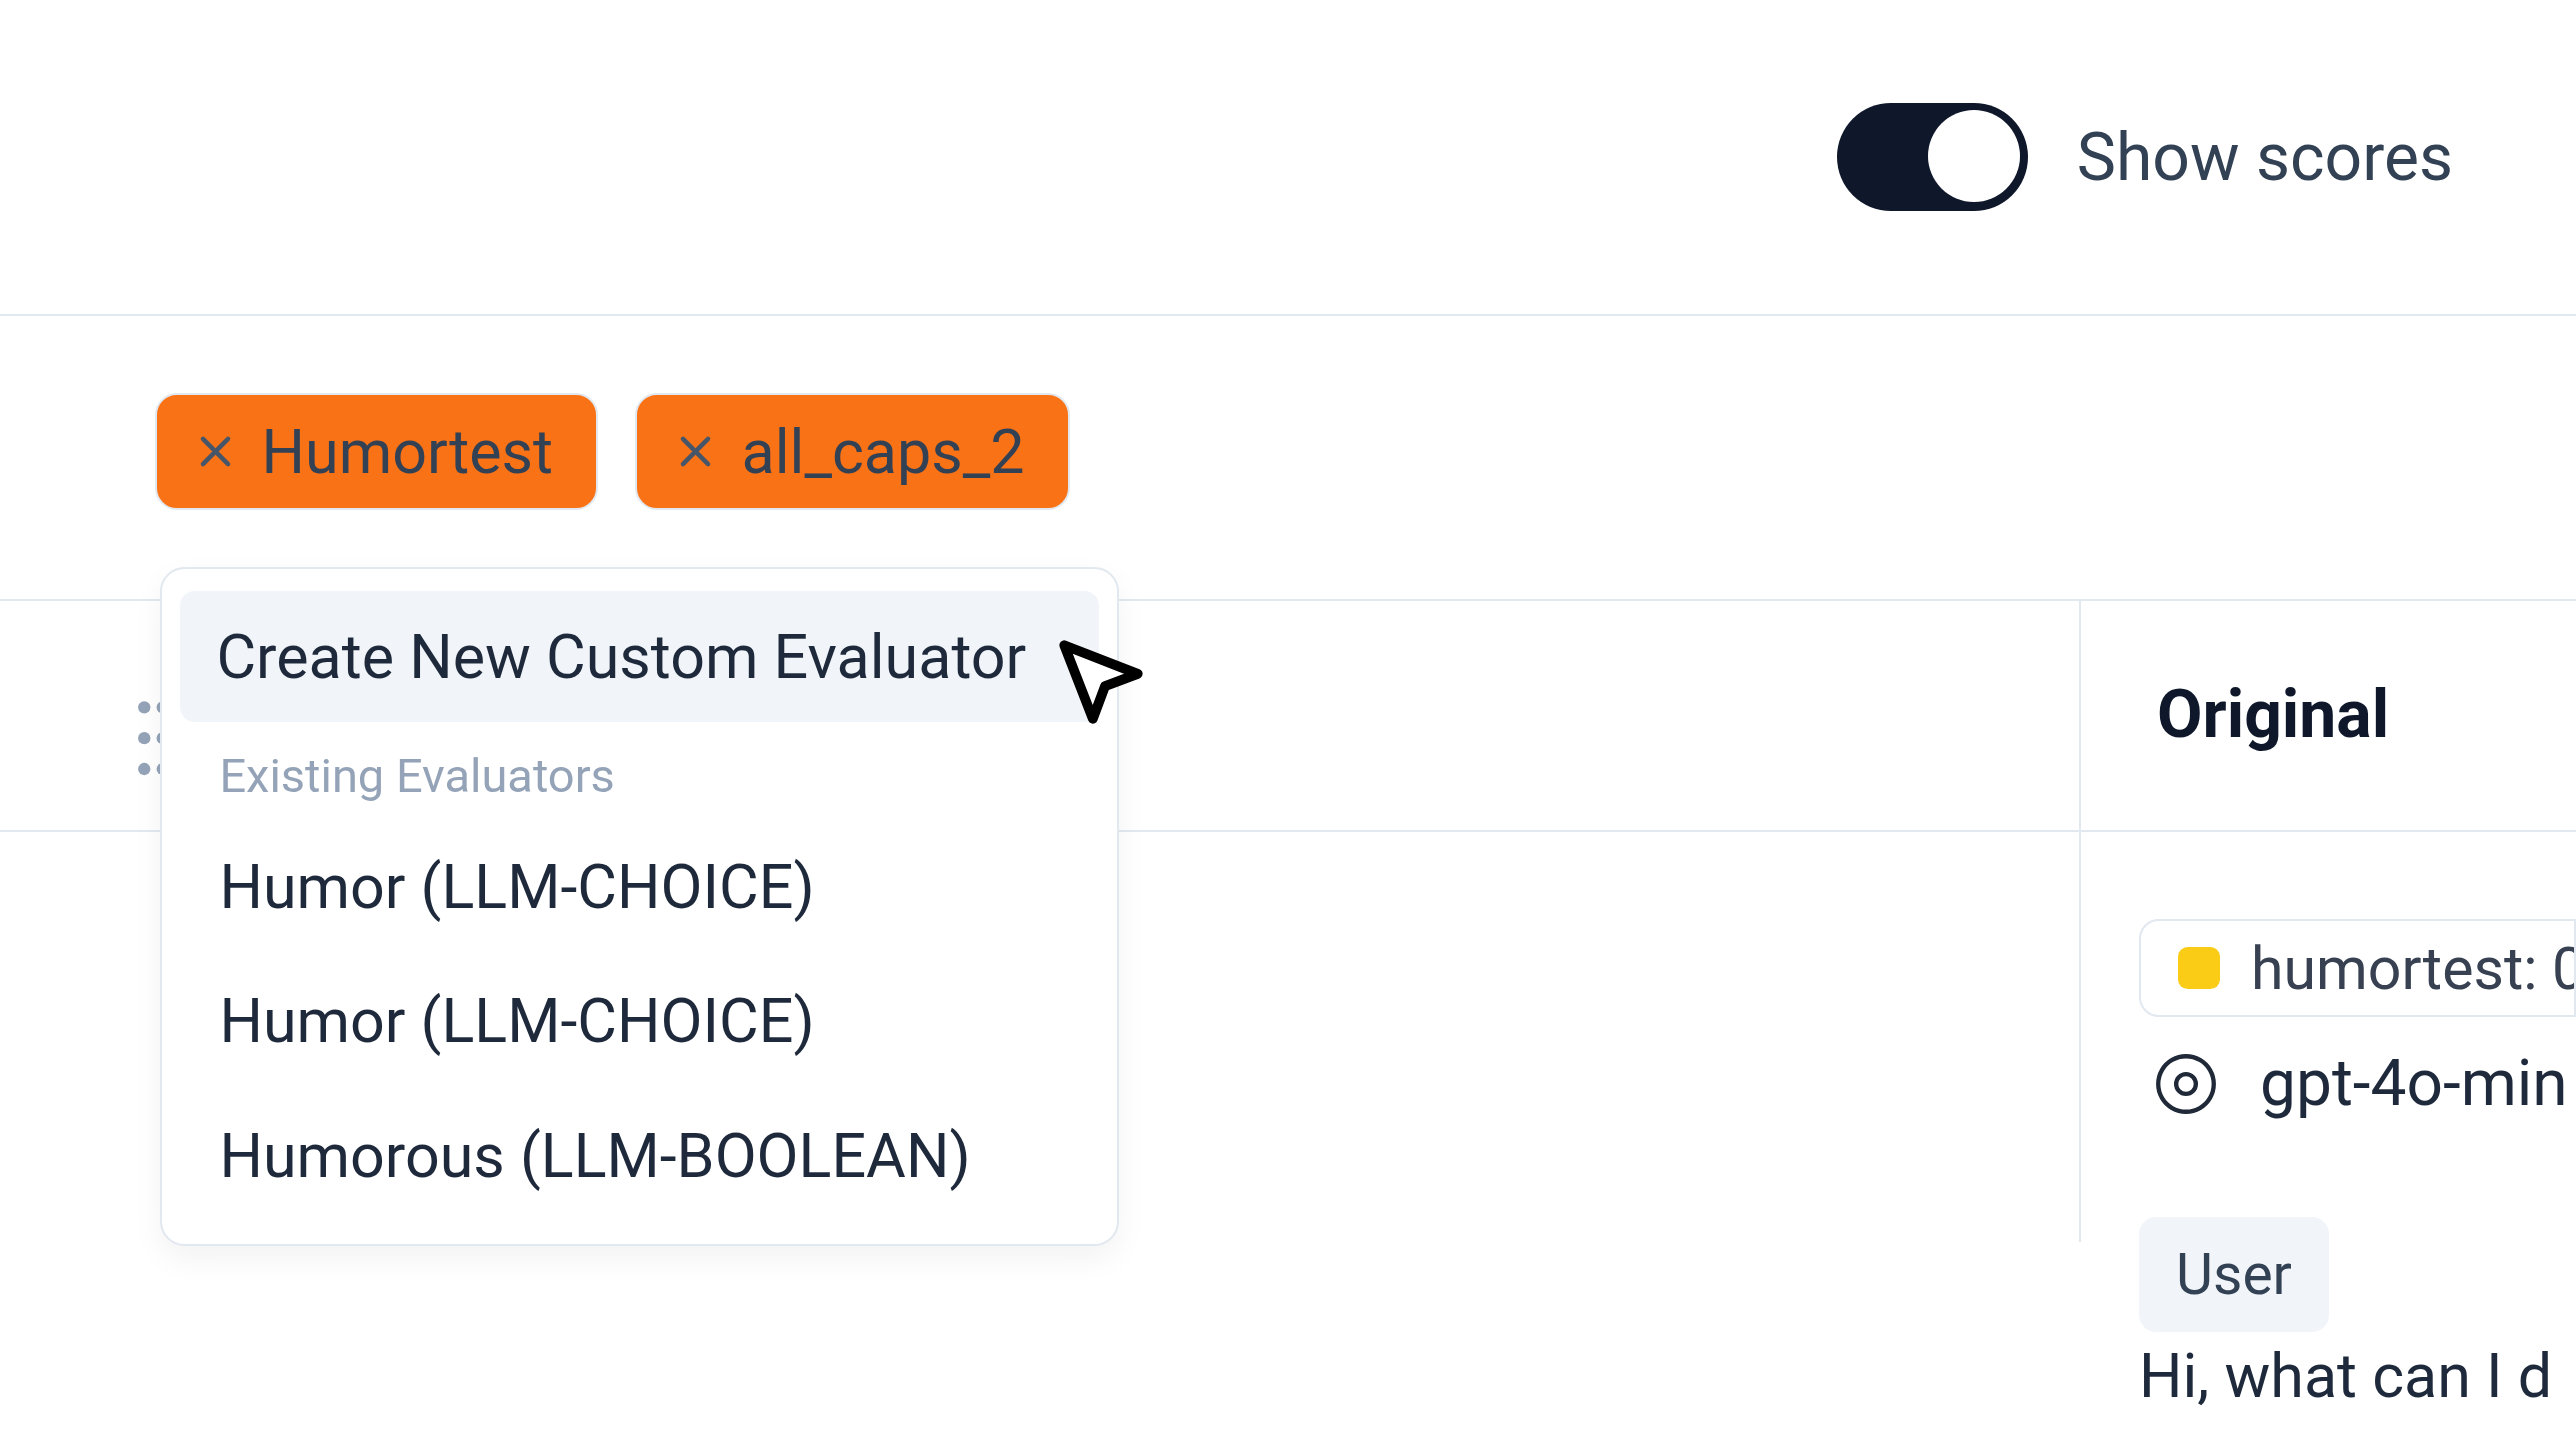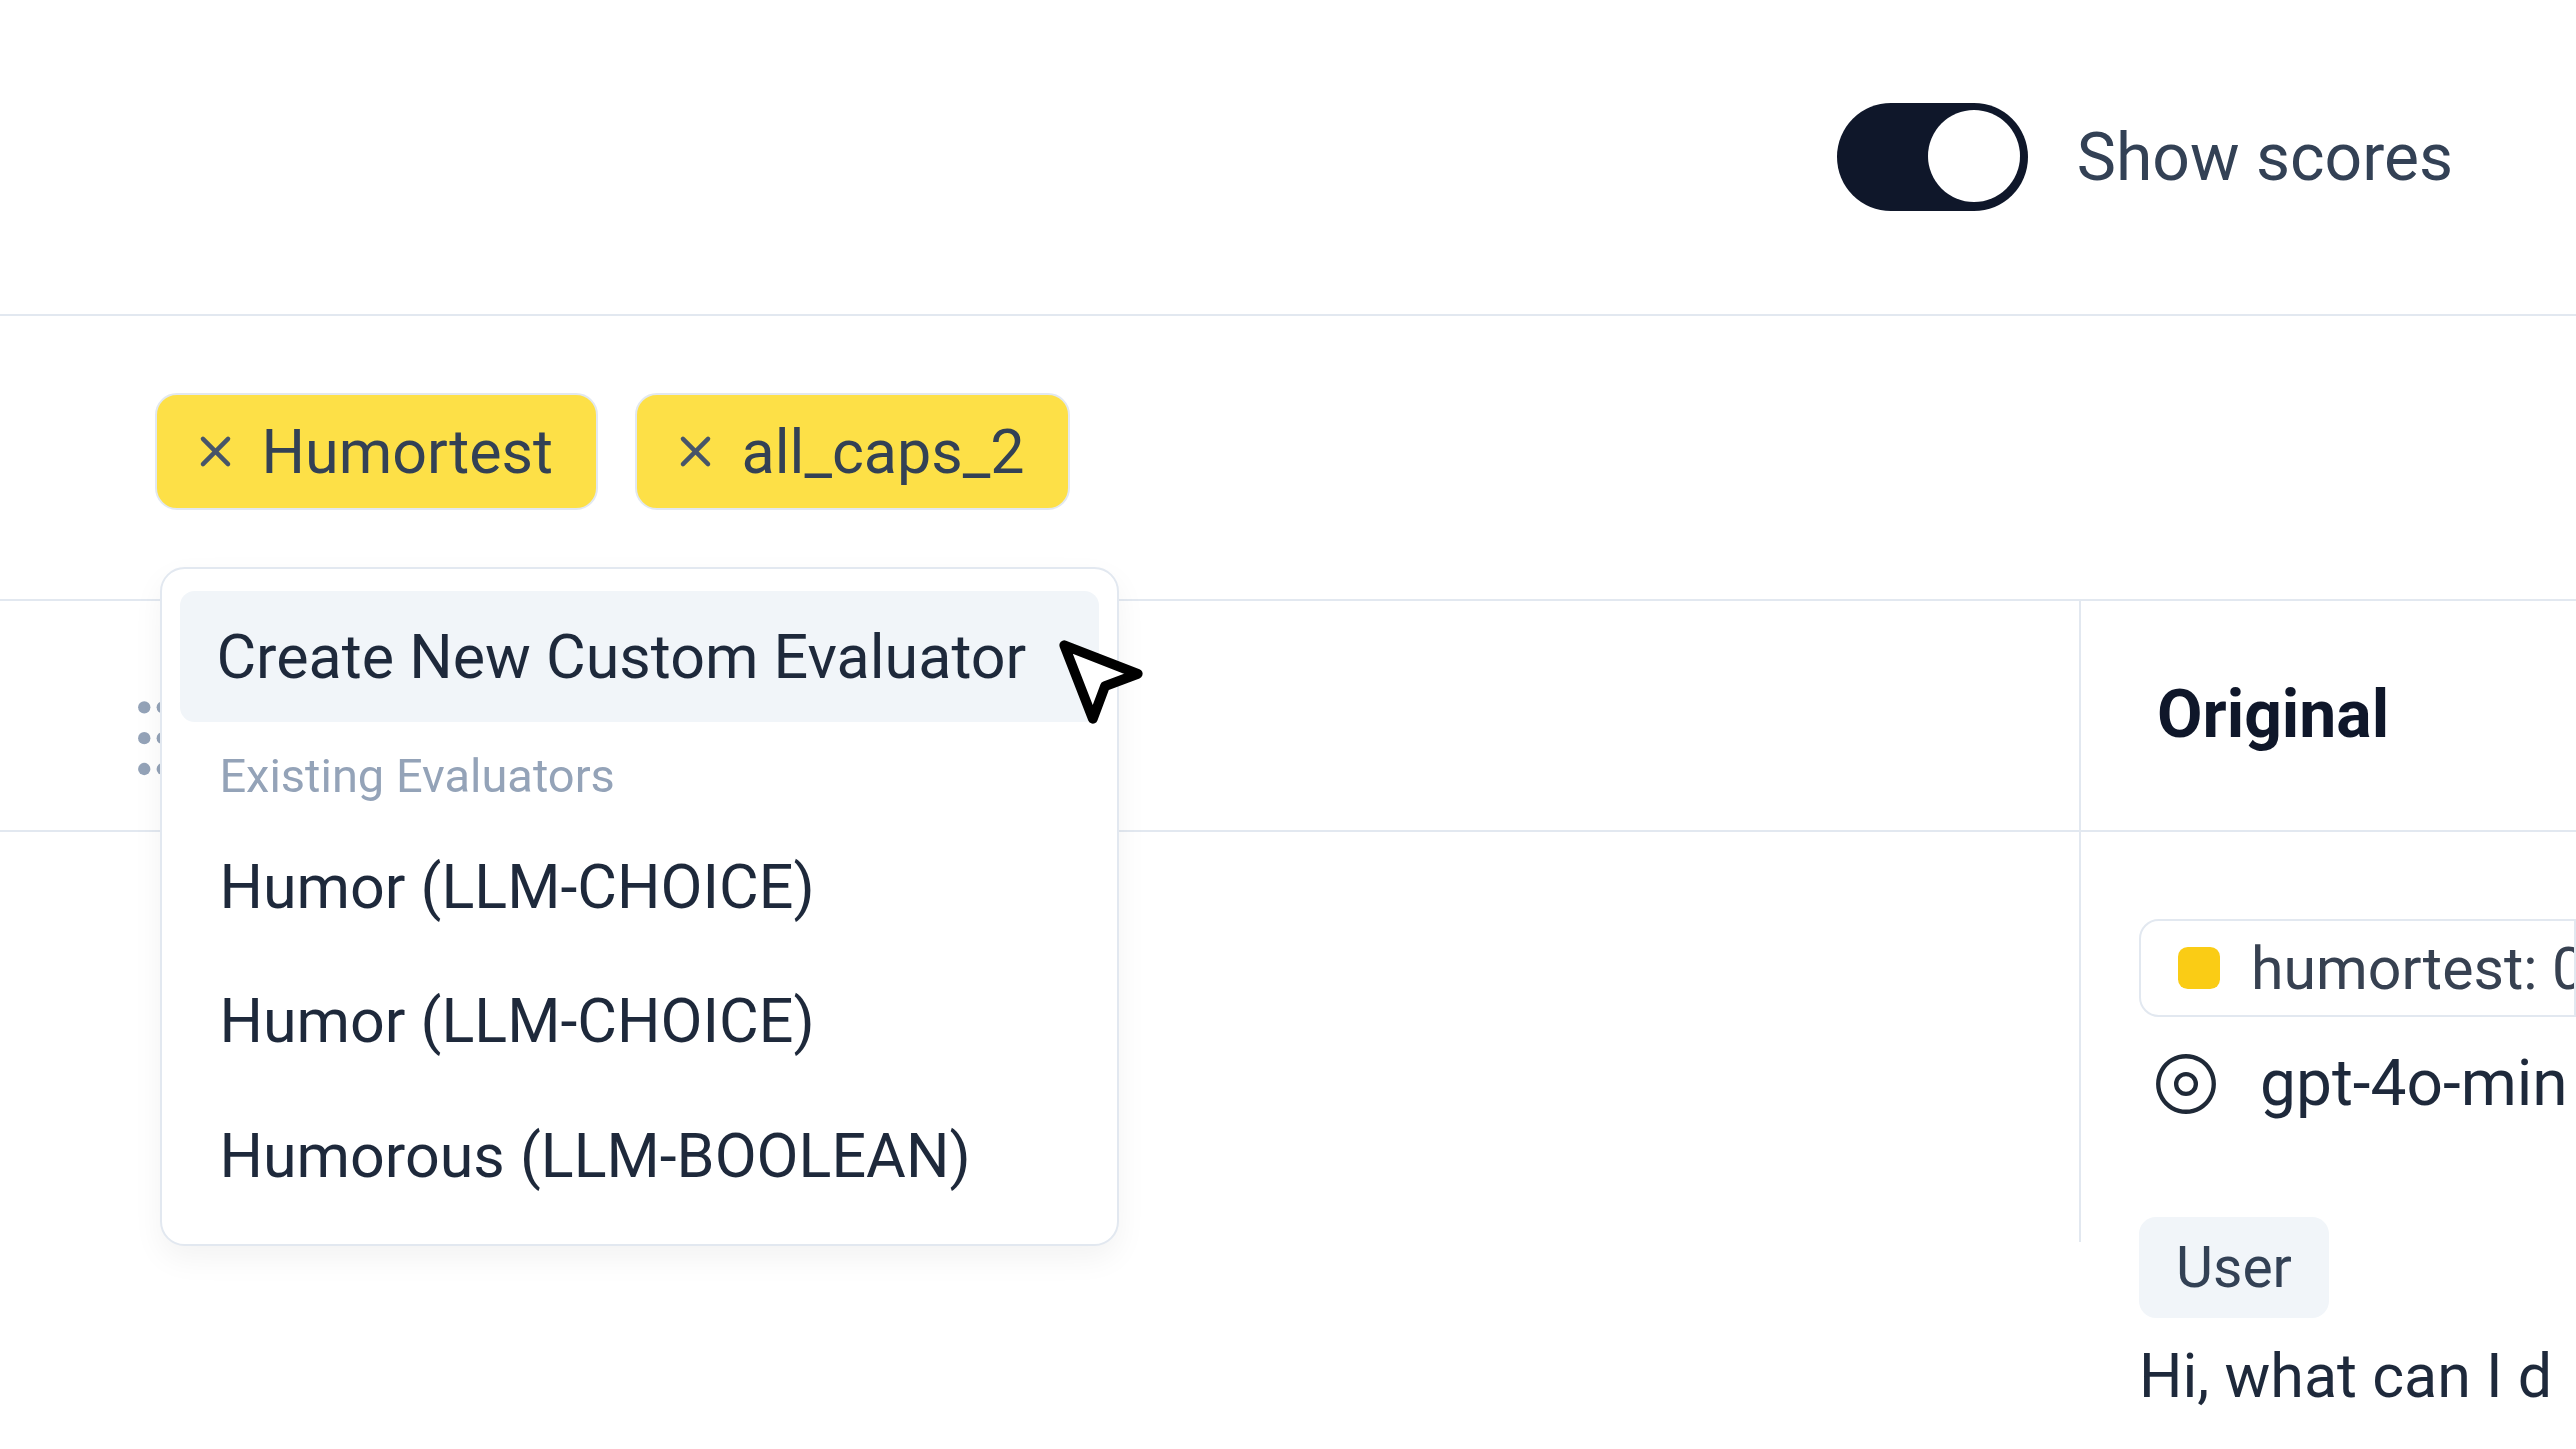--- a/index.html
+++ b/index.html
@@ -76,21 +76,21 @@
   }
   .chevron {
     width: 49px; height: 49px;
     color: #64748b;
   }
   .chevron svg { width: 100%; height: 100%; display: block; }
 
   .chip {
     height: 117px;
     border: 2.5px solid #e2e8f0;
-    background: #fde047;
+    background: #f97316;
     border-radius: 22px;
     display: flex;
     align-items: center;
     gap: 24.6px;
     padding: 0 43px 0 37px;
     font-size: 61px;
     color: #334155;
   }
   .chip .x {
     width: 43px; height: 43px;
@@ -232,21 +232,21 @@
     flex-shrink: 0;
   }
   .openai-logo svg { width: 100%; height: 100%; display: block; }
 
   .role-chip {
     position: absolute;
     top: 1217px;
     left: 2139px;
     background: #f1f5f9;
     border-radius: 17px;
-    padding: 17px 37px;
+    padding: 24px 37px;
     font-size: 57px;
     color: #334155;
   }
 
   .msg-text {
     position: absolute;
     top: 1340px;
     left: 2139px;
     font-size: 61px;
     color: #1e293b;

